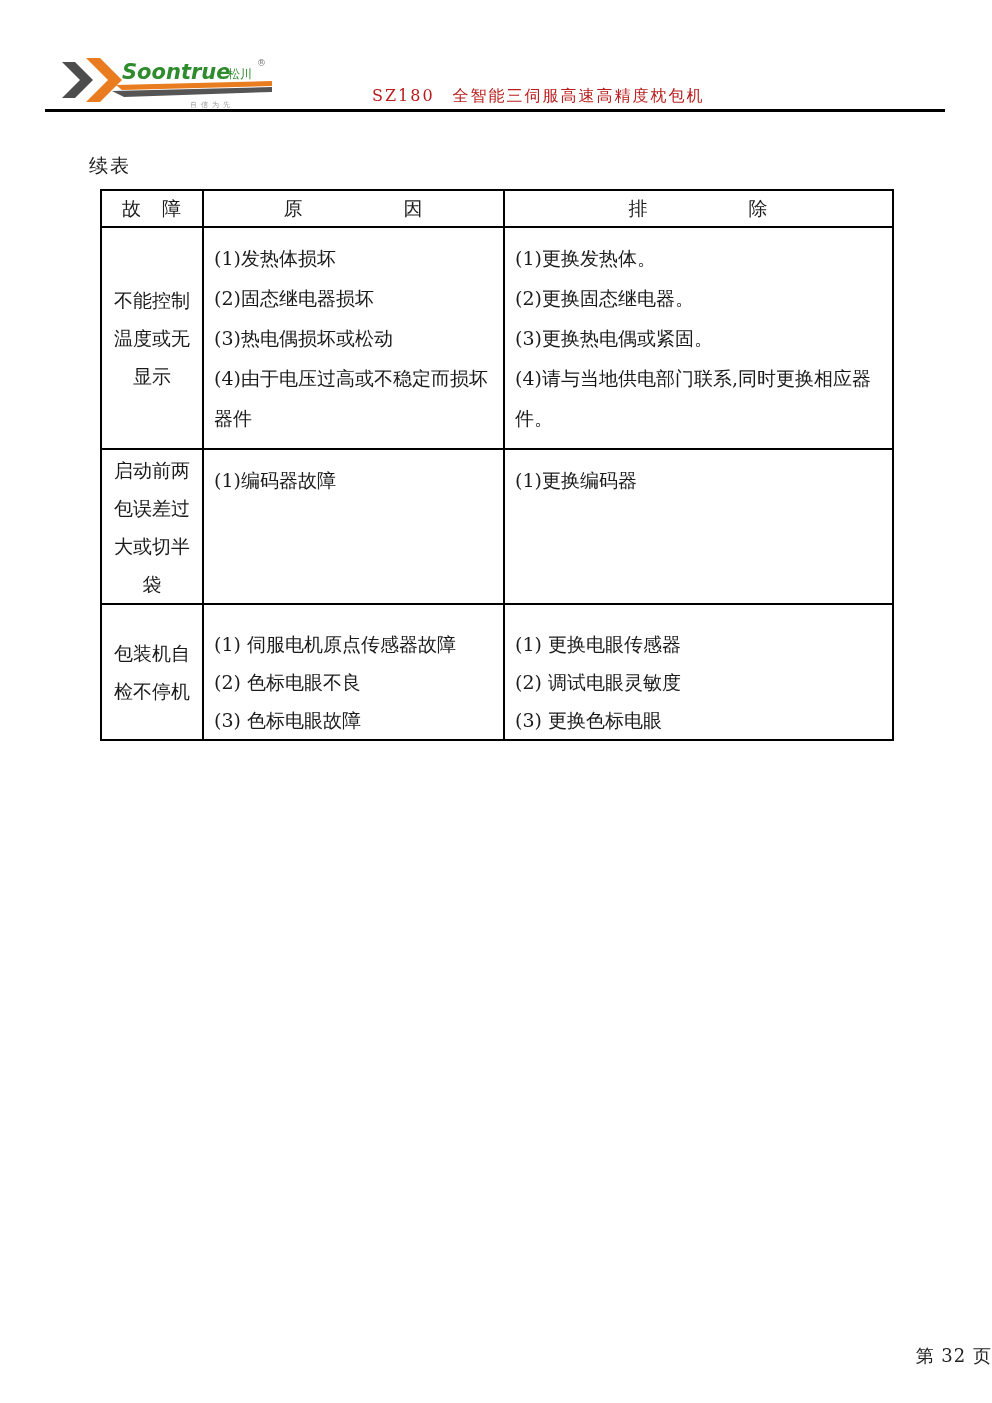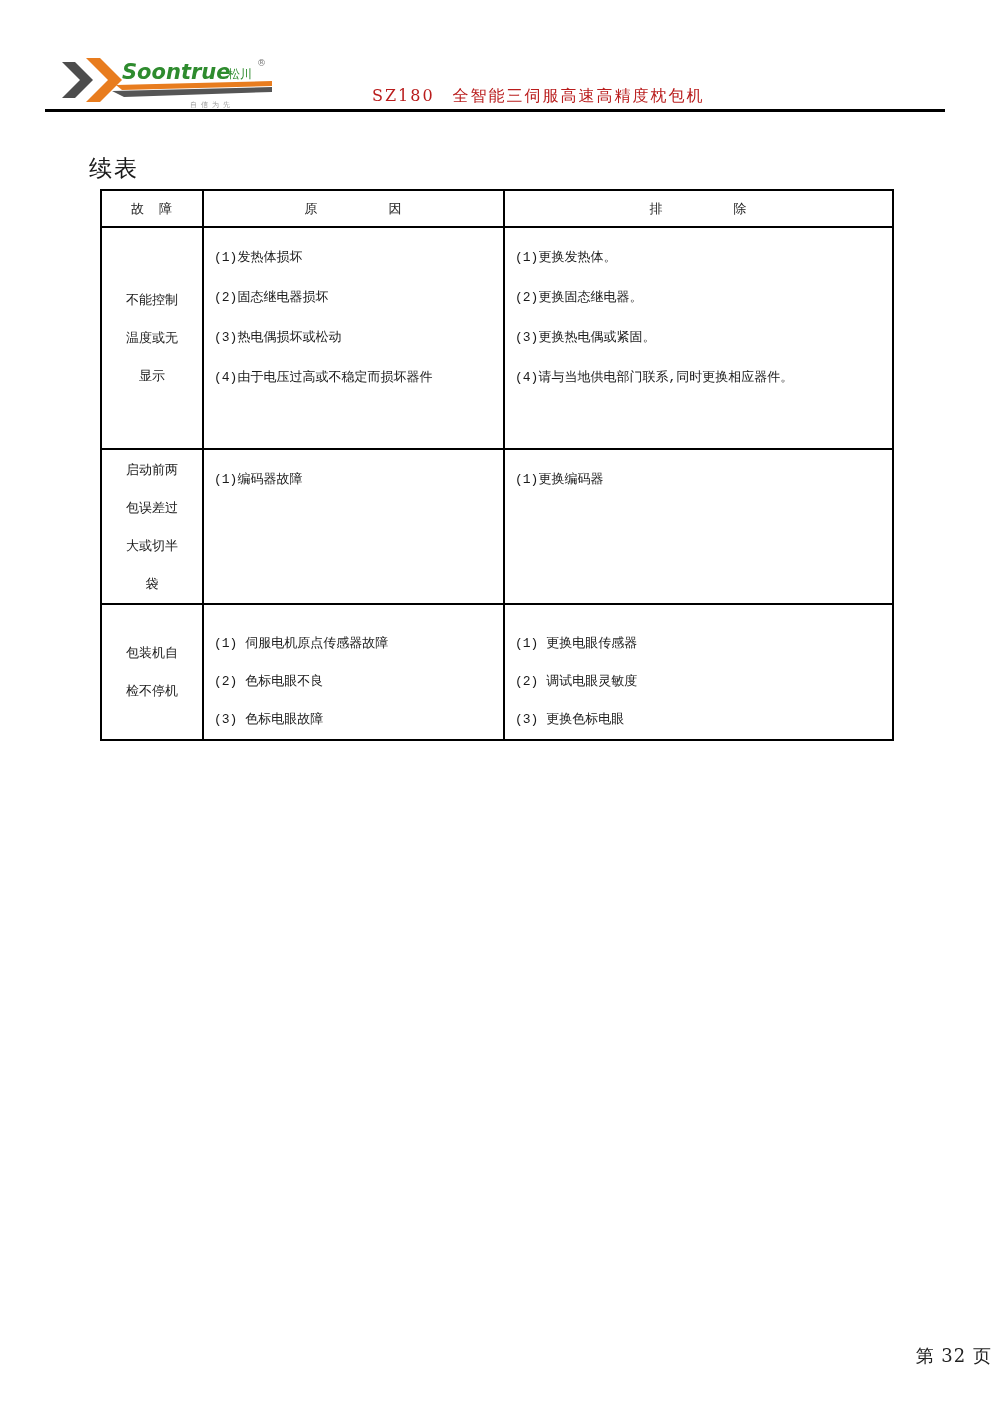--- a/index.html
+++ b/index.html
@@ -19,50 +19,50 @@
     font-size: 16px; letter-spacing: 2px; white-space: pre; color: #b91c1c;
   }
   .header-rule {
     position: absolute; left: 45px; top: 109px;
     width: 900px; height: 3px; background: #000;
   }
 
   
   .cont-label {
     position: absolute; left: 89px; top: 153px;
-    font-size: 23px; letter-spacing: 2px; font-family: Liberation Mono, monospace;
+    font-size: 19px; letter-spacing: 2px; font-family: Liberation Mono, monospace;
   }
 
   
   .fault-table {
     position: absolute; left: 100px; top: 189px;
     border-collapse: collapse; table-layout: fixed;
     width: 792px;
   }
   .fault-table col.c1 { width: 102px; }
   .fault-table col.c2 { width: 301px; }
   .fault-table col.c3 { width: 389px; }
   .fault-table th, .fault-table td {
     border: 2px solid #000;
     font-weight: normal;
-    font-size: 13px;
+    font-size: 19px;
     background: #fff;
   }
   .fault-table th {
     height: 33px;
     text-align: center; vertical-align: middle;
     white-space: pre; letter-spacing: 1px;
   }
   td.fault-cell {
     text-align: center; vertical-align: middle;
     line-height: 38px; padding: 0 10px;
   }
   td.detail-cell {
     vertical-align: top; text-align: left;
-    padding: 10px 6px 0 10px; line-height: 40px; font-family: Liberation Mono, monospace;
+    padding: 10px 6px 0 10px; line-height: 40px;
   }
   tr.row-1 { height: 222px; }
   tr.row-2 { height: 155px; }
   tr.row-3 { height: 114px; }
   tr.row-3 td.detail-cell { padding-top: 20px; line-height: 38px; }
 
   
   .page-footer {
     position: absolute; left: 0; top: 1344px; width: 992px;
     text-align: right; font-size: 18px; letter-spacing: 1px; white-space: pre;

